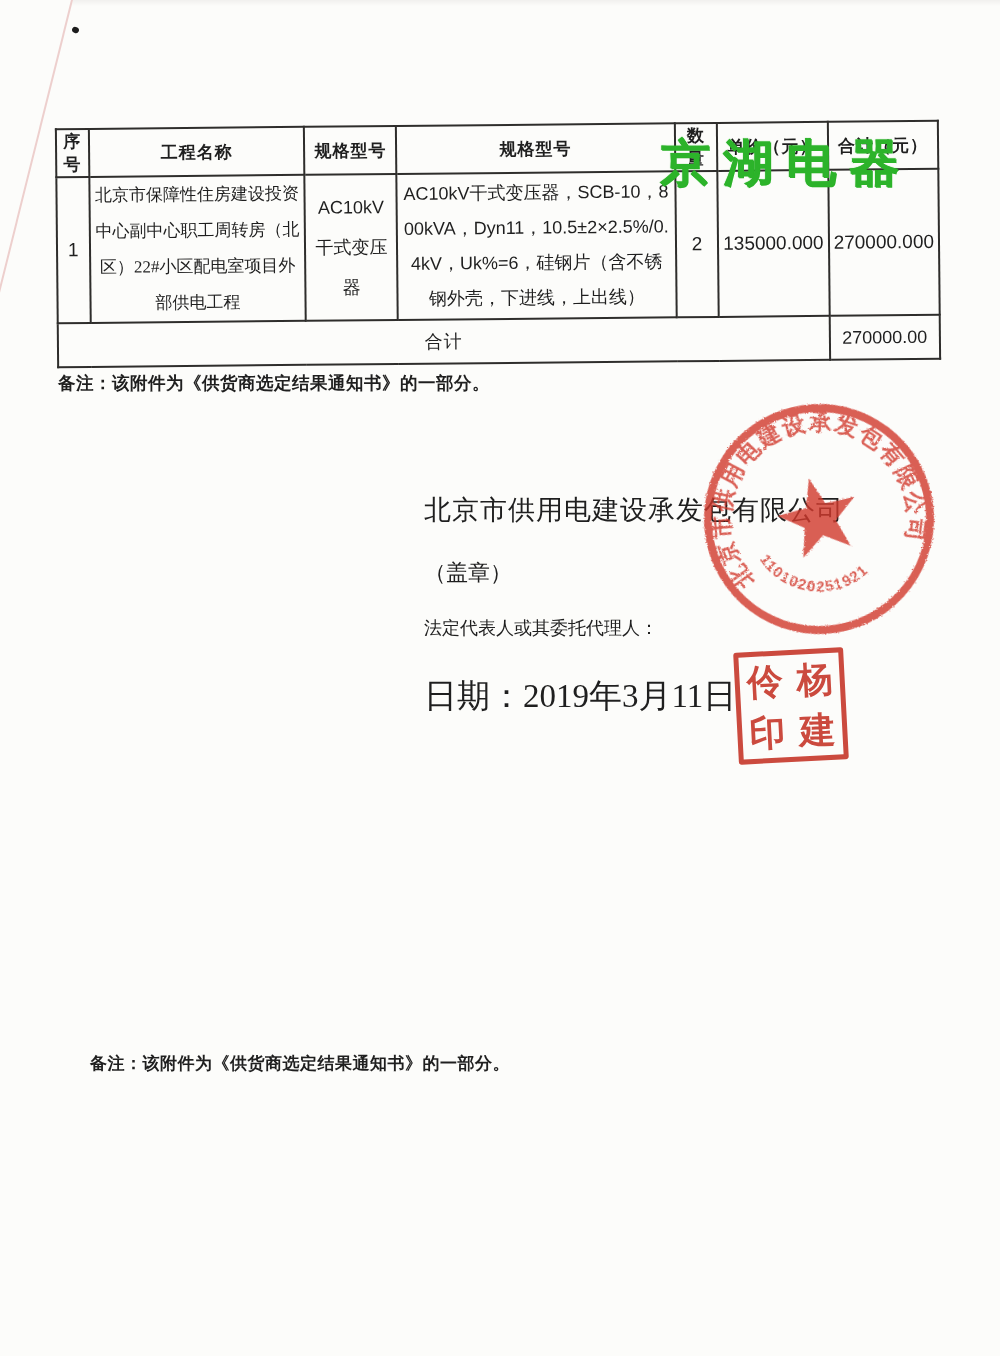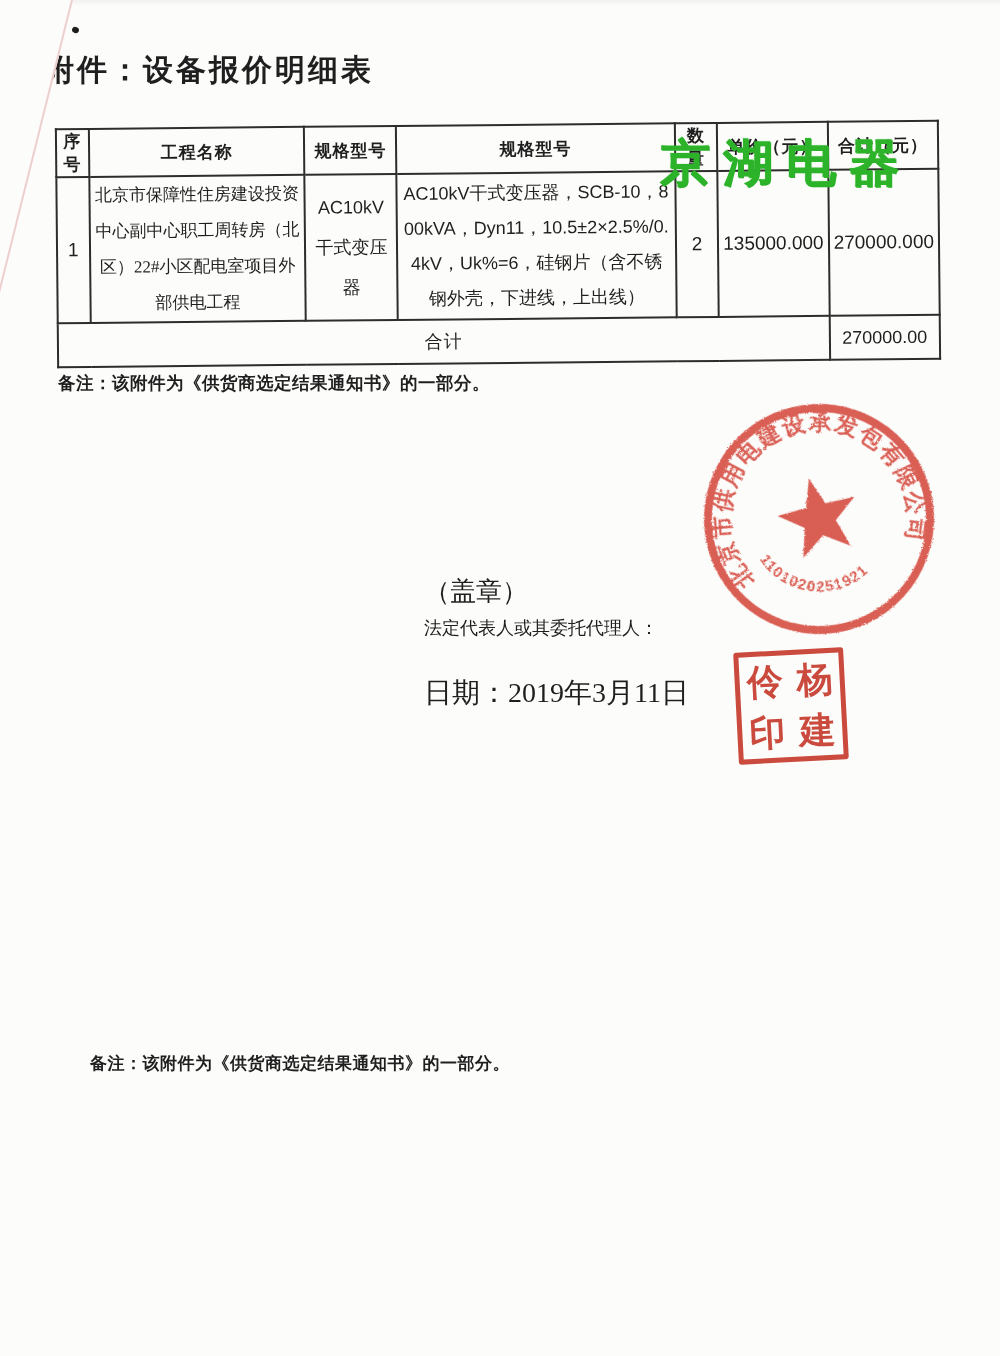--- a/index.html
+++ b/index.html
@@ -28,40 +28,39 @@
   
   .watermark{position:absolute;left:660px;top:130px;font-size:50px;font-weight:900;letter-spacing:13px;
         white-space:nowrap;z-index:6;font-family:"Liberation Sans",sans-serif;
         text-shadow:0 0 1px currentColor, 1px 1px 0 currentColor;}
   
   .remark-top{position:absolute;left:58px;top:371px;font-size:17.5px;font-weight:700;letter-spacing:.5px;z-index:3;}
   .remark-bottom{position:absolute;left:90px;top:1052px;font-size:17px;font-weight:700;letter-spacing:.5px;z-index:3;}
   
   .sig-line{position:absolute;left:424px;white-space:nowrap;z-index:3;}
   .sig-company{top:492px;font-size:27px;letter-spacing:1px;}
-  .sig-seal-hint{top:558px;font-size:26px;margin-top:16px;}
+  .sig-seal-hint{top:558px;font-size:22px;}
   .sig-legal{top:616px;font-size:18px;}
-  .sig-date{top:674px;font-size:28px;}
+  .sig-date{top:674px;font-size:33px;}
   
   .company-seal{position:absolute;left:700px;top:400px;width:238px;height:238px;transform:rotate(-14deg);z-index:7;opacity:.92;}
   
   .personal-seal{position:absolute;left:736px;top:650px;width:100px;height:102px;border:5px solid rgba(198,48,36,.8);
         transform:rotate(-3deg);z-index:7;display:grid;grid-template-columns:1fr 1fr;grid-template-rows:1fr 1fr;
         align-items:center;justify-items:center;opacity:.9;border-radius:3px;}
   .personal-seal span{font-size:36px;font-weight:700;line-height:1;}
 </style>
 </head>
 <body>
 
 <div class="page">
 
   <div class="crease-cover"></div>
   <div class="ink-dot"></div>
 
-  <div class="title">附件：设备报价明细表</div>
 
   <table class="doc-table">
     <colgroup>
       <col style="width:33px">
         <col style="width:232px">
         <col style="width:98px">
       <col style="width:300px">
         <col style="width:44px">
         <col style="width:91px">
         <col style="width:86px">
@@ -91,20 +90,21 @@
         <td colspan="6" class="footer-label">合计</td>
         <td class="footer-value">270000.00</td>
       </tr>
     </tbody>
   </table>
 
   <div class="watermark" style="color: rgb(44, 179, 42);">京湖电器</div>
 
   <div class="remark-top">备注：该附件为《供货商选定结果通知书》的一部分。</div>
 
+  <div class="sig-line sig-company">北京市供用电建设承发包有限公司</div>
   <div class="sig-line sig-seal-hint">（盖章）</div>
   <div class="sig-line sig-legal">法定代表人或其委托代理人：</div>
   <div class="sig-line sig-date">日期：2019年3月11日</div>
 
   <svg class="company-seal" viewBox="0 0 240 240">
     <defs>
       <filter id="rough">
           <feTurbulence type="fractalNoise" baseFrequency="0.9" numOctaves="2" result="n"></feTurbulence>
         <feDisplacementMap in="SourceGraphic" in2="n" scale="3"></feDisplacementMap>
         </filter>

